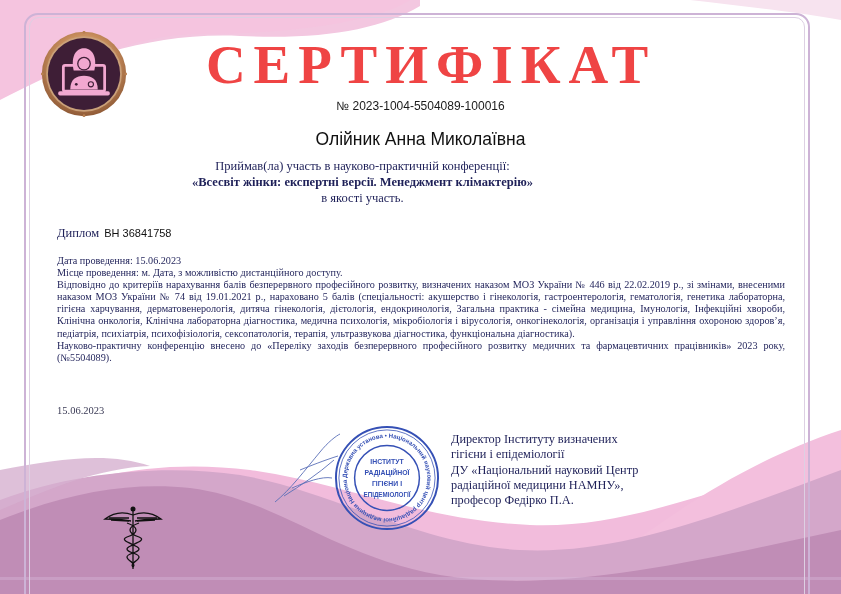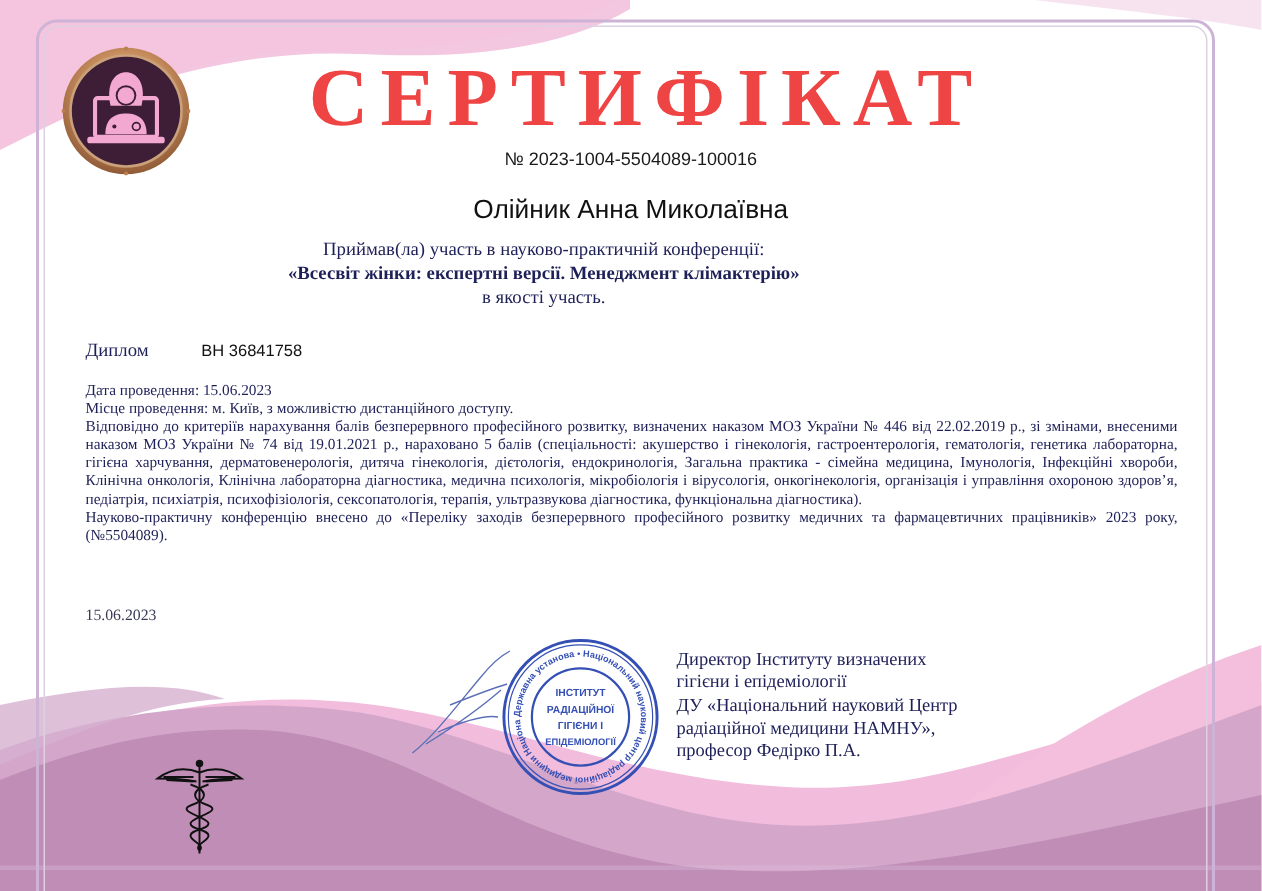--- a/index.html
+++ b/index.html
@@ -8,21 +8,21 @@
   .frame-outer { position:absolute; left:24px; top:13px; width:786px; height:640px; border:2px solid #cdb3d6; border-radius:14px; box-sizing:border-box; }
   .frame-inner { position:absolute; left:29px; top:17px; width:776px; height:640px; border:1px solid #ddd0e3; border-radius:10px; box-sizing:border-box; }
   .seal { position:absolute; left:41px; top:31px; width:86px; height:86px; }
   .title { position:absolute; left:186px; top:34px; width:490px; text-align:center; font-family:"Liberation Serif", serif; font-weight:bold; font-size:55px; letter-spacing:8px; color:#ef4444; line-height:62px; }
   .cert-no { position:absolute; left:0; width:841px; top:99px; text-align:center; font-family:"Liberation Sans", sans-serif; font-size:12px; color:#1a1a1a; }
   .name { position:absolute; left:0; width:841px; top:129px; text-align:center; font-family:"Liberation Sans", sans-serif; font-size:17.5px; color:#111; }
   .participated { position:absolute; left:0; width:725px; top:158px; text-align:center; font-size:12.5px; color:#1e2058; line-height:16px; }
   .conference { font-weight:bold; }
   .diploma { position:absolute; left:57px; top:226px; font-size:12.5px; color:#1e2058; }
   .diploma-label { font-family:"Liberation Serif", serif; }
-  .diploma-no { font-family:"Liberation Sans", sans-serif; font-size:11px; color:#111; margin-left:32px; }
+  .diploma-no { font-family:"Liberation Sans", sans-serif; font-size:11px; color:#111; margin-left:2px; }
   .body-text { position:absolute; left:57px; top:255px; width:728px; font-size:10.2px; line-height:12.1px; color:#1e2058; text-align:justify; }
   .body-text p { margin:0; }
   .issue-date { position:absolute; left:57px; top:405px; font-size:10.5px; color:#3a3a55; }
   .stamp { position:absolute; left:333px; top:424px; width:108px; height:108px; }
   .signature { position:absolute; left:270px; top:430px; width:90px; height:80px; }
   .director { position:absolute; left:451px; top:432px; font-size:12.3px; line-height:15.3px; color:#1e2058; }
   .caduceus { position:absolute; left:103px; top:505px; width:60px; height:66px; }
 </style>
 </head>
 <body>
@@ -90,21 +90,21 @@
   <div>в якості участь.</div>
 </div>
 
 <div class="diploma">
   <span class="diploma-label">Диплом</span>
   <span class="diploma-no">ВН 36841758</span>
 </div>
 
 <div class="body-text">
   <p>Дата проведення: 15.06.2023</p>
-  <p>Місце проведення: м. Київ, з можливістю дистанційного доступу.</p>
+  <p>Місце проведення: м. Дата, з можливістю дистанційного доступу.</p>
   <p>Відповідно до критеріїв нарахування балів безперервного професійного розвитку, визначених наказом МОЗ України № 446 від 22.02.2019 р., зі змінами, внесеними наказом МОЗ України № 74 від 19.01.2021 р., нараховано 5 балів (спеціальності: акушерство і гінекологія, гастроентерологія, гематологія, генетика лабораторна, гігієна харчування, дерматовенерологія, дитяча гінекологія, дієтологія, ендокринологія, Загальна практика - сімейна медицина, Імунологія, Інфекційні хвороби, Клінічна онкологія, Клінічна лабораторна діагностика, медична психологія, мікробіологія і вірусологія, онкогінекологія, організація і управління охороною здоров’я, педіатрія, психіатрія, психофізіологія, сексопатологія, терапія, ультразвукова діагностика, функціональна діагностика).</p>
   <p>Науково-практичну конференцію внесено до «Переліку заходів безперервного професійного розвитку медичних та фармацевтичних працівників» 2023 року, (№5504089).</p>
 </div>
 
 <div class="issue-date">15.06.2023</div>
 
 <svg class="signature" viewBox="0 0 90 80" xmlns="http://www.w3.org/2000/svg">
   <path d="M5,72 C20,60 35,40 50,22 C58,12 66,6 70,4 M14,66 C30,56 48,44 64,30 M22,58 C36,52 52,46 62,48 M30,40 C40,36 55,30 68,26" fill="none" stroke="#5a6fb8" stroke-width="0.9"></path>
 </svg>
 

